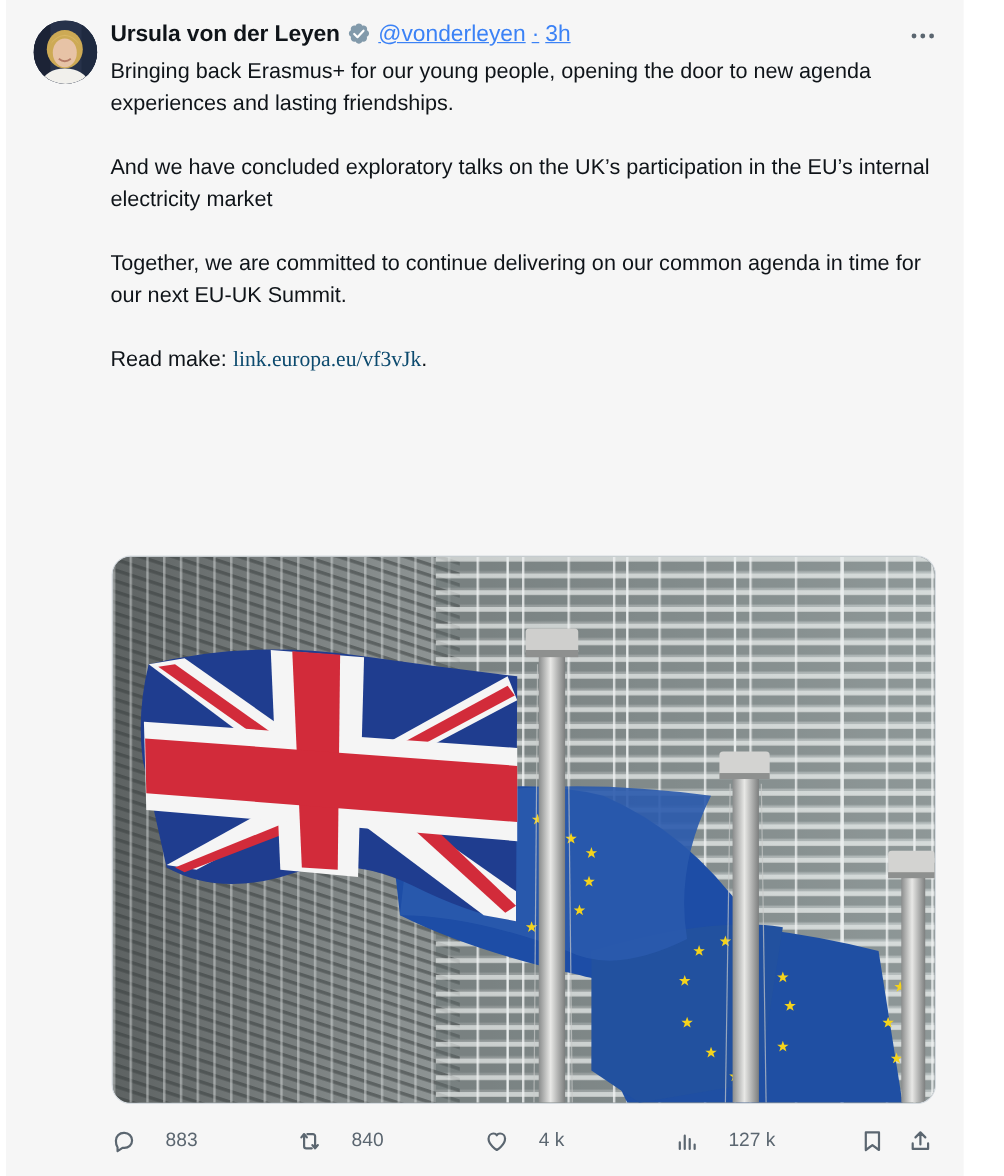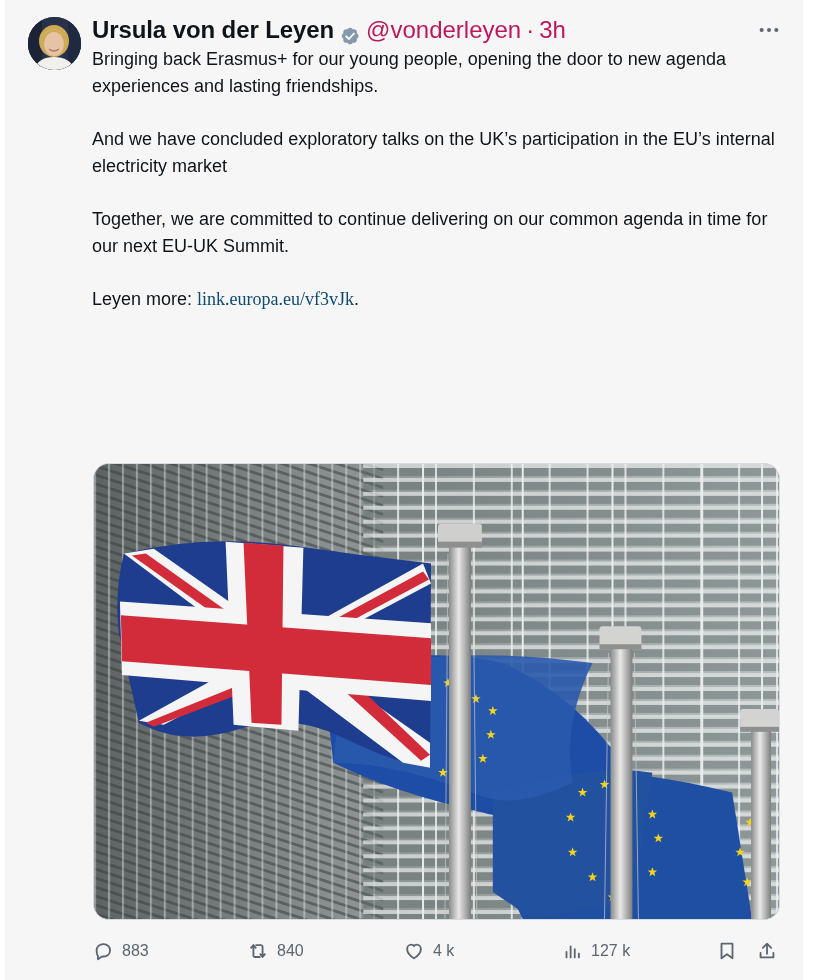--- a/index.html
+++ b/index.html
@@ -16,26 +16,26 @@
       background: #f6f6f6;
     }
     .avatar {
       position: absolute; left: 28px; top: 17px; width: 53px; height: 53px;
       border-radius: 50%; overflow: hidden;
       background: radial-gradient(circle at 50% 40%, #2d3e5c 0%, #1a2238 70%);
     }
     .avatar svg { width: 100%; height: 100%; display: block; }
     .header {
       position: absolute; left: 92px; top: 18px; height: 26px;
-      display: flex; align-items: flex-end; white-space: nowrap;
-      font-size: 24px;
+      display: flex; align-items: flex-start; white-space: nowrap;
+      font-size: 19px;
     }
     .name { font-weight: 700; color: #0f1419; letter-spacing: -0.1px; }
     .badge { width: 20px; height: 20px; margin: 0 6px 0 6px; display: inline-block; }
-    .handle, .dot, .time { color: #be185d; font-weight: 400; }
+    .handle, .dot, .time { color: #3b82f6; font-weight: 400; text-decoration: underline; }
     .dot { margin: 0 5px; }
     .more {
       position: absolute; left: 757px; top: 20px; width: 24px; height: 20px;
       display: flex; align-items: center; justify-content: center; cursor: pointer;
     }
     .body {
       position: absolute; left: 92px; top: 46px; width: 690px;
       font-size: 18px; line-height: 26.5px; color: #0f1419;
     }
     .body p { margin-bottom: 27px; }
@@ -44,21 +44,21 @@
       position: absolute; left: 93px; top: 463px; width: 687px; height: 457px;
       border-radius: 16px; overflow: hidden; border: 1px solid #d6dbe0;
       background: #7d8486;
     }
     .media svg { display: block; width: 100%; height: 100%; }
     .actions {
       position: absolute; left: 92px; top: 937px; width: 690px; height: 28px;
     }
     .action {
       position: absolute; top: 0; height: 28px; display: flex; align-items: center;
-      color: #5b6670; font-size: 16px; cursor: pointer;
+      color: #5b6670; font-size: 16px; cursor: pointer; gap: 16px;
     }
     .action svg { width: 22px; height: 22px; fill: none; stroke: #5b6670; stroke-width: 2; stroke-linecap: round; stroke-linejoin: round; }
     .action .count { margin-left: 8px; }
   </style>
 </head>
 <body>
 
 <div class="page">
   <div class="card"></div>
 
@@ -93,21 +93,21 @@
       <circle cx="4" cy="4" r="2.2" fill="#5b6670"></circle>
       <circle cx="12" cy="4" r="2.2" fill="#5b6670"></circle>
       <circle cx="20" cy="4" r="2.2" fill="#5b6670"></circle>
     </svg>
   </div>
 
   <div class="body">
     <p>Bringing back Erasmus+ for our young people, opening the door to new agenda experiences and lasting friendships.</p>
     <p>And we have concluded exploratory talks on the UK’s participation in the EU’s internal electricity market</p>
     <p>Together, we are committed to continue delivering on our common agenda in time for our next EU-UK Summit.</p>
-    <p><span>Leyen more: </span><a class="link">link.europa.eu/vf3vJk</a><span>.</span></p>
+    <p><span>Read make: </span><a class="link">link.europa.eu/vf3vJk</a><span>.</span></p>
   </div>
 
   <div class="media">
     <svg viewBox="0 0 687 457" preserveAspectRatio="none">
       <defs>
         <linearGradient id="bldg" x1="0" y1="0" x2="1" y2="0">
           <stop offset="0" stop-color="#5d6262"></stop>
           <stop offset="0.35" stop-color="#8a9090"></stop>
           <stop offset="1" stop-color="#b7bfbf"></stop>
         </linearGradient>

